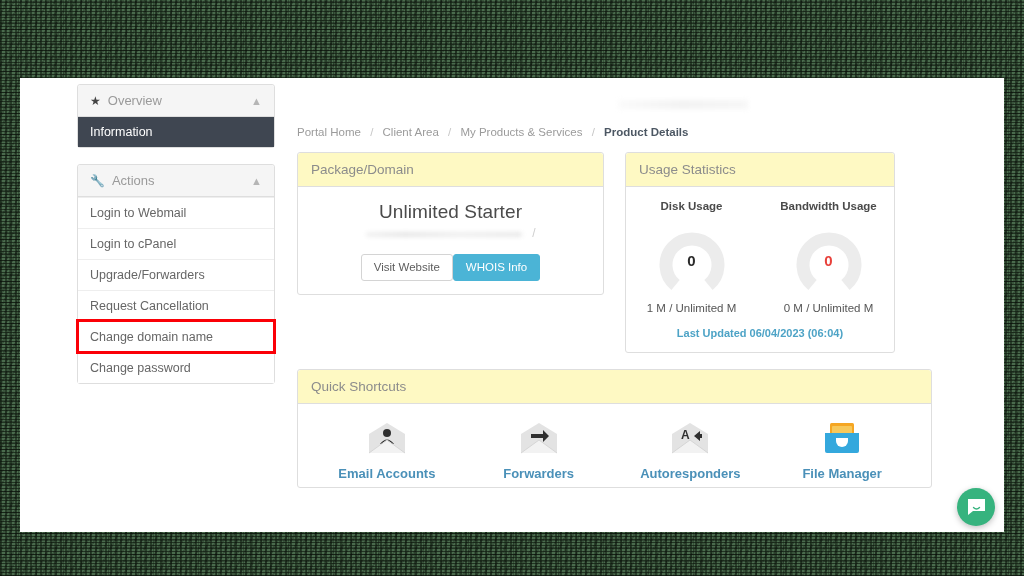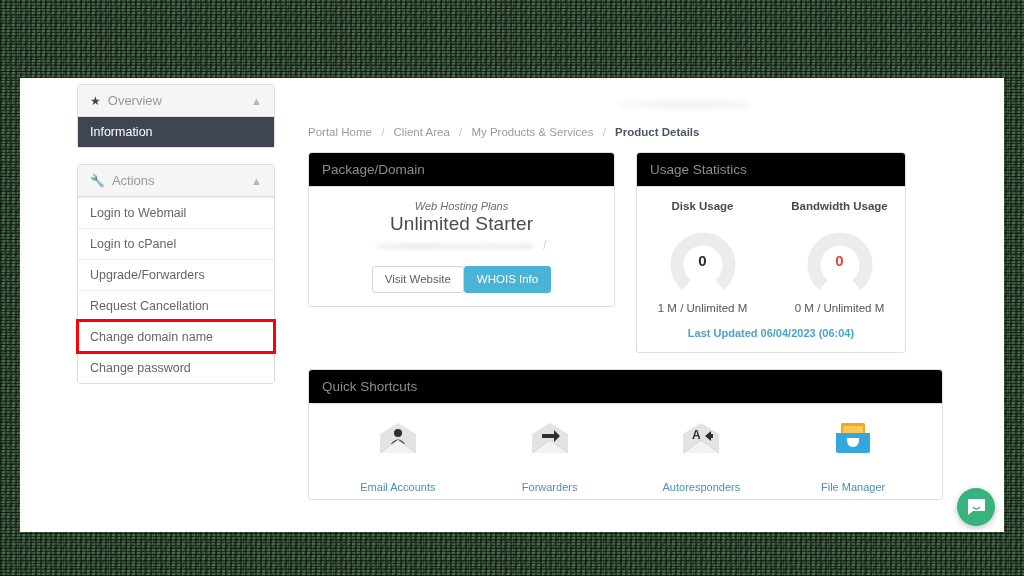--- a/index.html
+++ b/index.html
@@ -75,21 +75,21 @@
     border-top: none;
   }
   .side-item.highlighted {
     outline: 3px solid #fb0007;
     outline-offset: -1px;
     position: relative;
     z-index: 3;
   }
 
   
-  .main { position: absolute; left: 288px; top: 6px; right: 10px; }
+  .main { position: absolute; left: 277px; top: 6px; right: 10px; }
 
   .breadcrumb {
     font-size: 11.5px;
     color: #9b9b9b;
     padding: 42px 0 14px 0;
     white-space: nowrap;
   }
   .breadcrumb .bc-link { color: #9b9b9b; }
   .breadcrumb .bc-sep  { color: #c6c6c6; margin: 0 6px; }
   .breadcrumb .bc-cur  { color: #4c5763; font-weight: bold; }
@@ -98,21 +98,21 @@
   .col-left  { width: 307px; }
   .col-right { width: 270px; }
 
   .card {
     background: #fff;
     border: 1px solid #dedede;
     border-radius: 3px;
     margin-bottom: 16px;
   }
   .card-head {
-    background: #000000;
+    background: #fef9c3;
     border-bottom: 1px solid #dedede;
     padding: 9px 13px;
     font-size: 13.5px;
     color: #8c8c8c;
     border-radius: 3px 3px 0 0;
   }
   .card-body { padding: 13px; }
 
   
   .pkg-sub { text-align:center; font-size: 11px; font-style: italic; color: #6d6d6d; }
@@ -179,21 +179,21 @@
     grid-template-columns: repeat(4, 1fr);
     row-gap: 4px;
     padding: 10px 0 0 0;
   }
   .shortcut {
     text-align: center;
     padding: 4px 2px 6px;
     cursor: pointer;
   }
   .sc-icon { height: 40px; display: flex; align-items: center; justify-content: center; }
-  .sc-label { font-size: 11px; color: #4a90b8; margin-top: 23px; }
+  .sc-label { font-size: 13px; color: #4a90b8; margin-top: 8px; font-weight: bold; }
 
   
   .top-smudge {
     position: absolute; left: 598px; top: 22px;
     width: 130px; height: 9px;
     background: linear-gradient(90deg,#fbfbfb,#f2f2f2,#f7f7f7);
     filter: blur(2.5px);
   }
 
   
@@ -271,21 +271,20 @@
         <span class="bc-cur">Product Details</span>
       </div>
 
       <div class="row">
 
         <div class="col-left">
 
           <div class="card">
             <div class="card-head">Package/Domain</div>
             <div class="card-body">
-              <div class="pkg-sub">Web Hosting Plans</div>
               <div class="pkg-name">Unlimited Starter</div>
               <div class="pkg-domain">
                 <span class="blur"></span>
                 <span class="slash">/</span>
               </div>
               <div class="btn-row">
                 <div class="btn btn-default">Visit Website</div>
                 <div class="btn btn-info">WHOIS Info</div>
               </div>
             </div>

